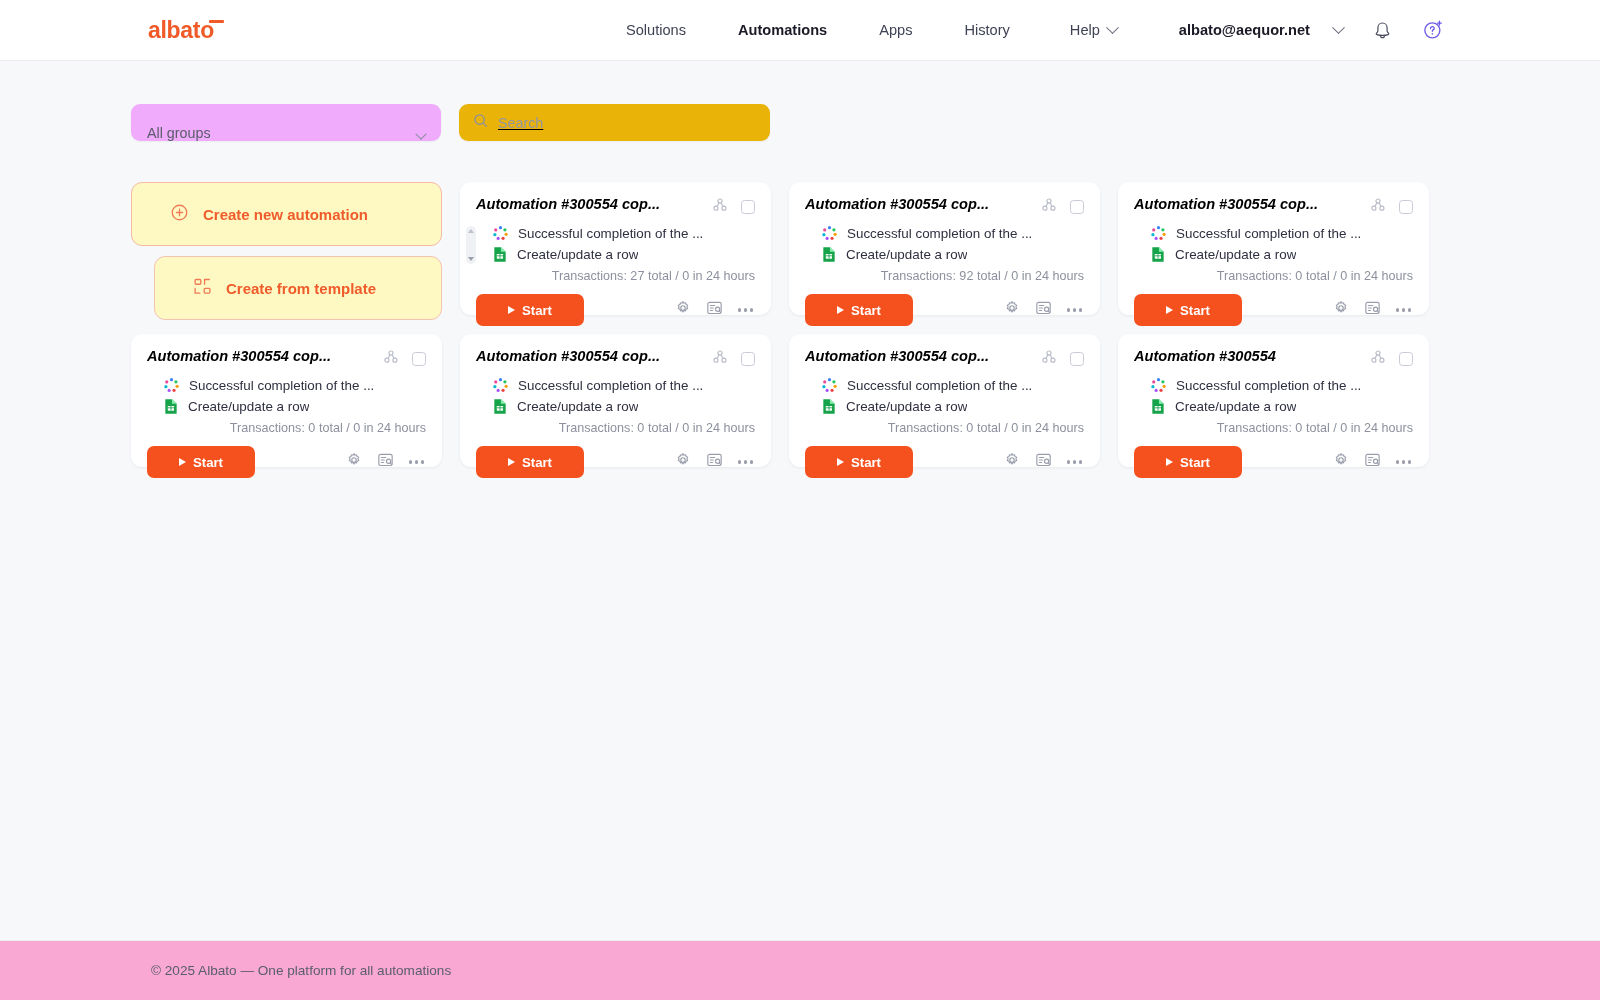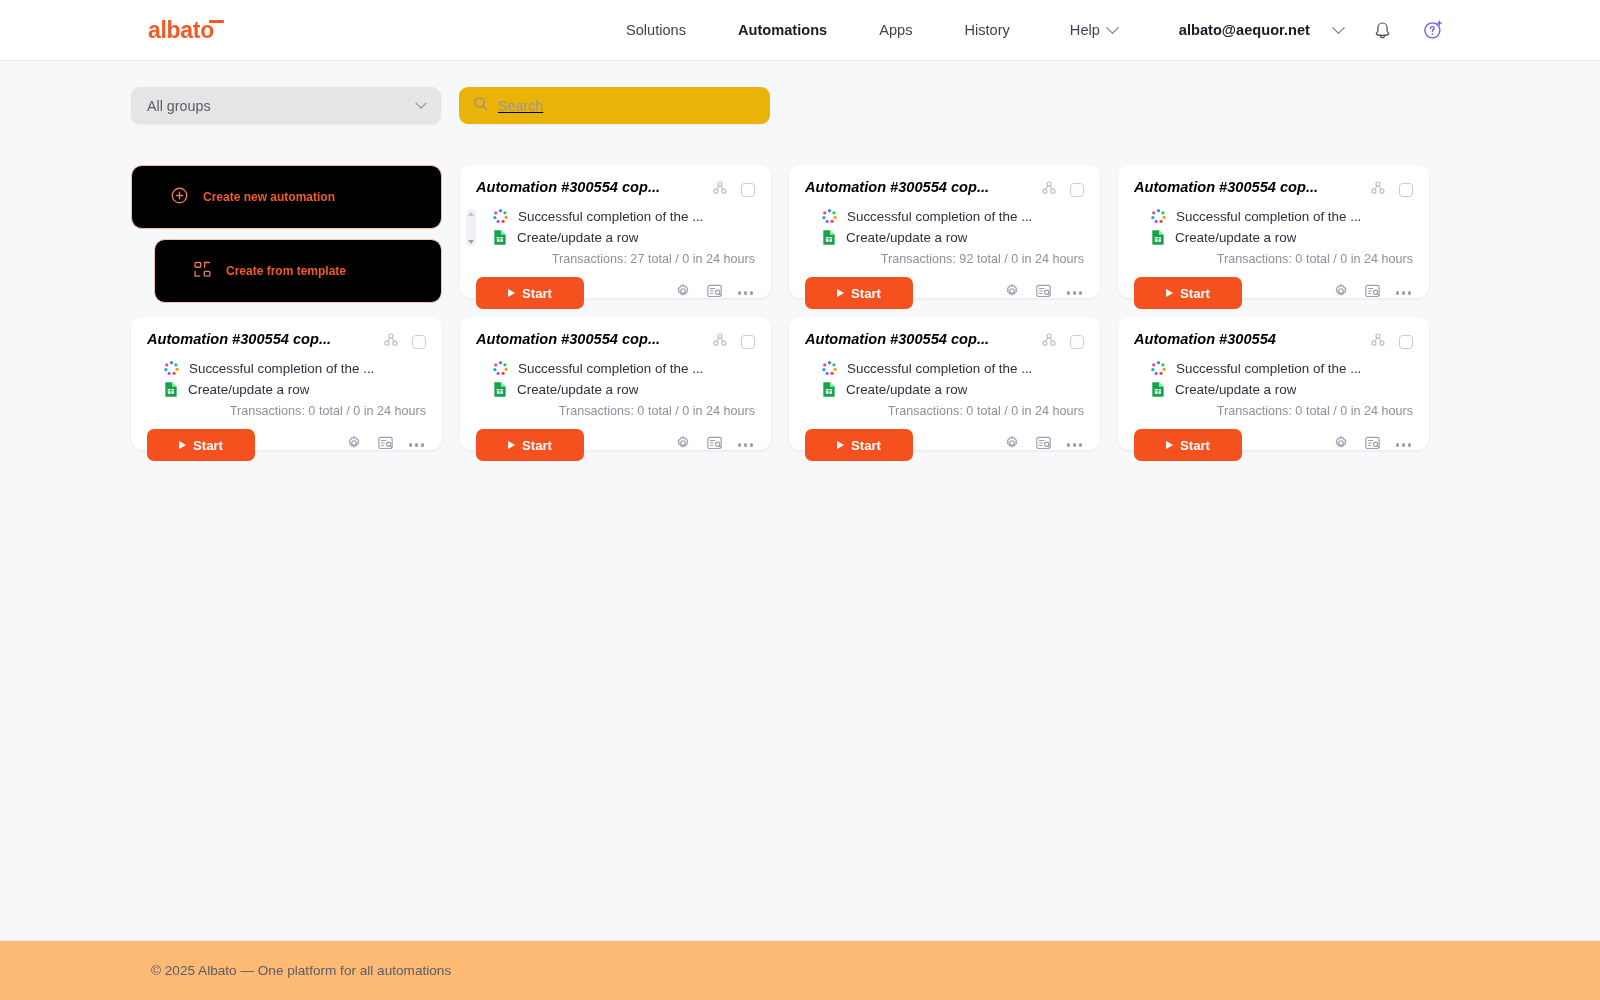--- a/index.html
+++ b/index.html
@@ -6,21 +6,21 @@
   html, body {
     width: 1600px; height: 1000px;
     font-family: "Liberation Sans", sans-serif;
     background: #f7f8fa;
     overflow: hidden;
   }
   .page {
     position: relative;
     width: 1600px; height: 1000px;
     background: #f7f8fa;
-    display: flex; flex-direction: column;
+    display: flex; flex-direction: column; gap: 17px;
   }
 
   
   .header {
     height: 61px;
     background: #ffffff;
     border-bottom: 1px solid #ececf0;
     display: flex; align-items: center;
     flex: 0 0 auto;
     position: relative;
@@ -85,23 +85,23 @@
 
   
   .content { flex: 1 1 auto; position: relative; }
 
   .filters {
     position: absolute; left: 131px; top: 26px;
     display: flex; gap: 18px;
   }
   .select-box {
     width: 310px; height: 37px;
-    background: #e5e5e5;
+    background: #f0abfc;
     border-radius: 9px;
-    display: flex; align-items: center;
+    display: flex; align-items: flex-end;
     padding: 0 16px;
     cursor: pointer;
     box-shadow: 0 1px 2px rgba(16,24,40,.05);
     position: relative;
   }
   .select-box .label { font-size: 14.3px; color: #595c6b; }
   .select-chev {
     position: absolute; right: 16px;
     width: 8px; height: 8px;
     border-right: 1.5px solid #8a8d9b;
@@ -133,28 +133,28 @@
     display: grid;
     grid-template-columns: repeat(4, 311px);
     column-gap: 18px;
     row-gap: 14px;
   }
   .col1-stack { display: flex; flex-direction: column; gap: 10px; }
 
   .create-btn {
     height: 64px;
     border-radius: 11px;
-    background: #000000;
+    background: #fef9c3;
     border: 1px solid #f6b9a3;
     display: flex; align-items: center;
     gap: 14px;
     padding-left: 38px;
     cursor: pointer;
     color: #ef5b2b;
-    font-size: 12px;
+    font-size: 15px;
     font-weight: 600;
   }
   .create-btn.template { border-color: #f3c4b1; margin-left: 23px; }
 
   .card {
     background: #fff;
     border-radius: 11px;
     padding: 14px 16px 15px 16px;
     box-shadow: 0 1px 3px rgba(16,24,40,.07);
     position: relative;
@@ -234,21 +234,21 @@
 
   
   .burst { width: 17px; height: 17px; flex: 0 0 auto; }
   .sheet { width: 16px; height: 17px; flex: 0 0 auto; }
 
   
   .footer {
     flex: 0 0 auto;
     height: 60px;
     border-top: 1px solid #ececf0;
-    background: #fdba74;
+    background: #f9a8d4;
     display: flex; align-items: center;
     padding: 0 148px 0 151px;
     justify-content: space-between;
   }
   .copy { font-size: 13.6px; color: #5a5d6c; }
   .flinks { display: flex; gap: 49px; }
   .flinks a { font-size: 13.6px; color: #3f4254; text-decoration: none; cursor: pointer; }
 </style>
 </head>
 <body>

